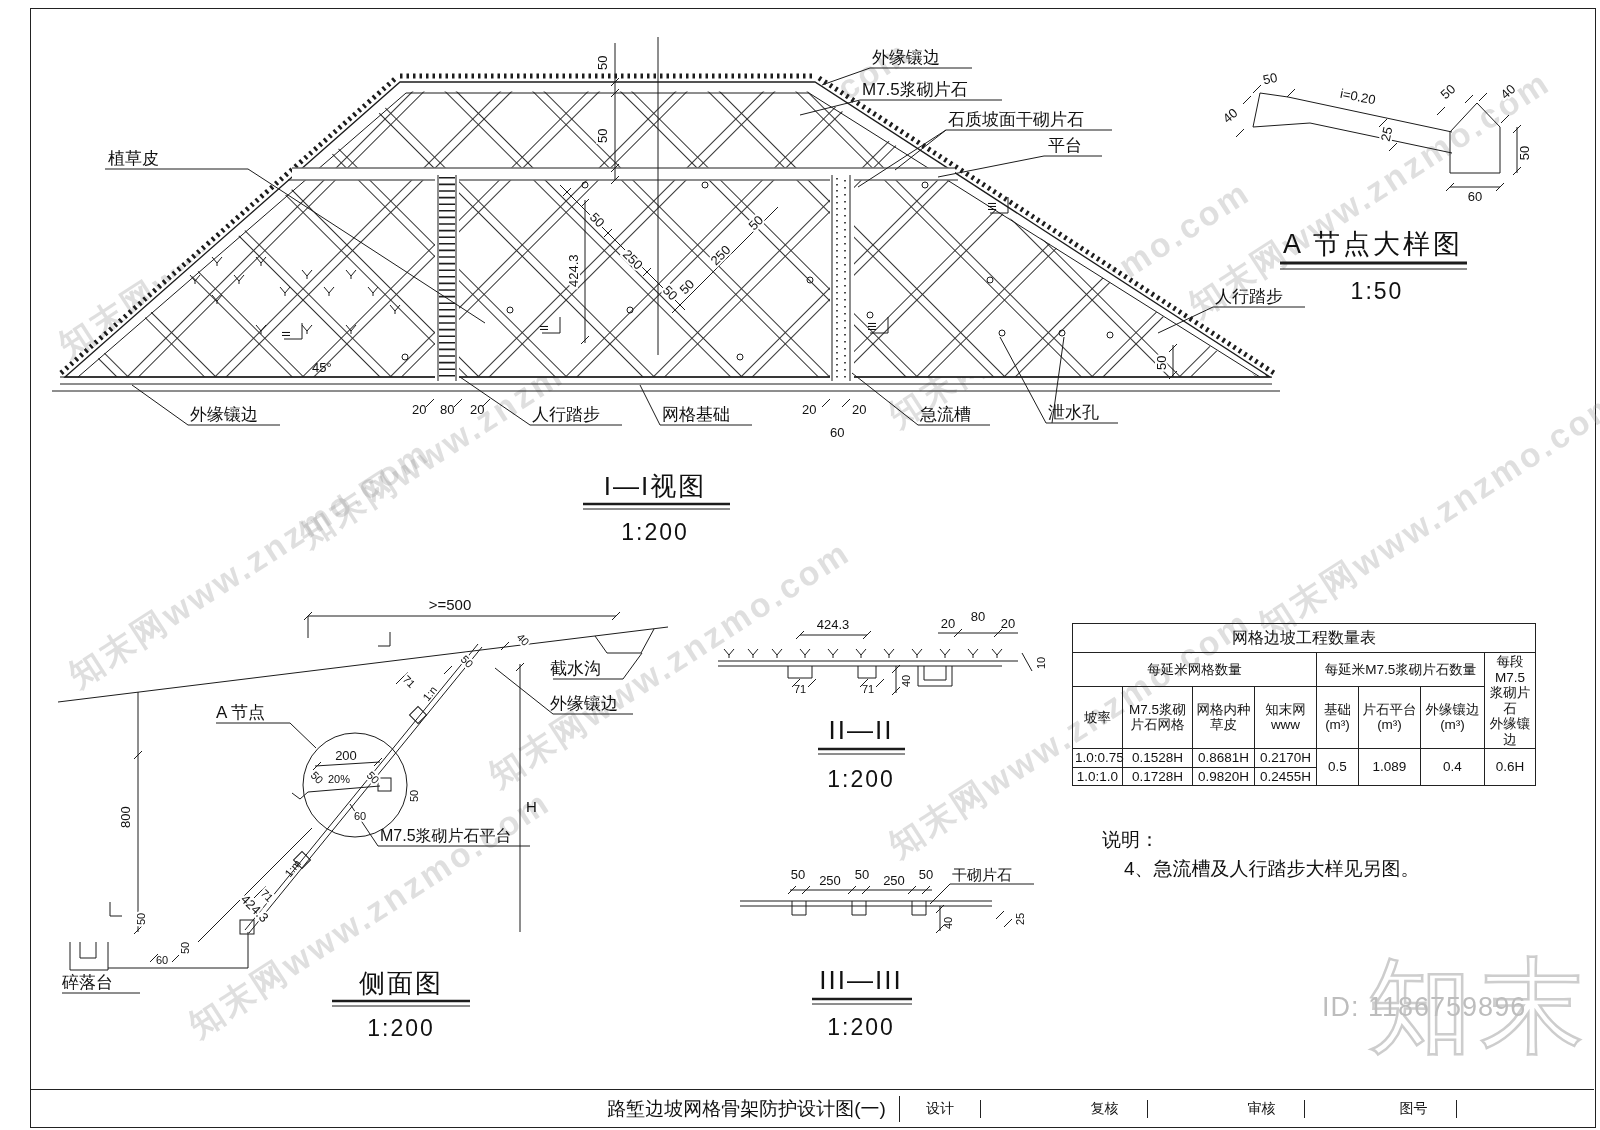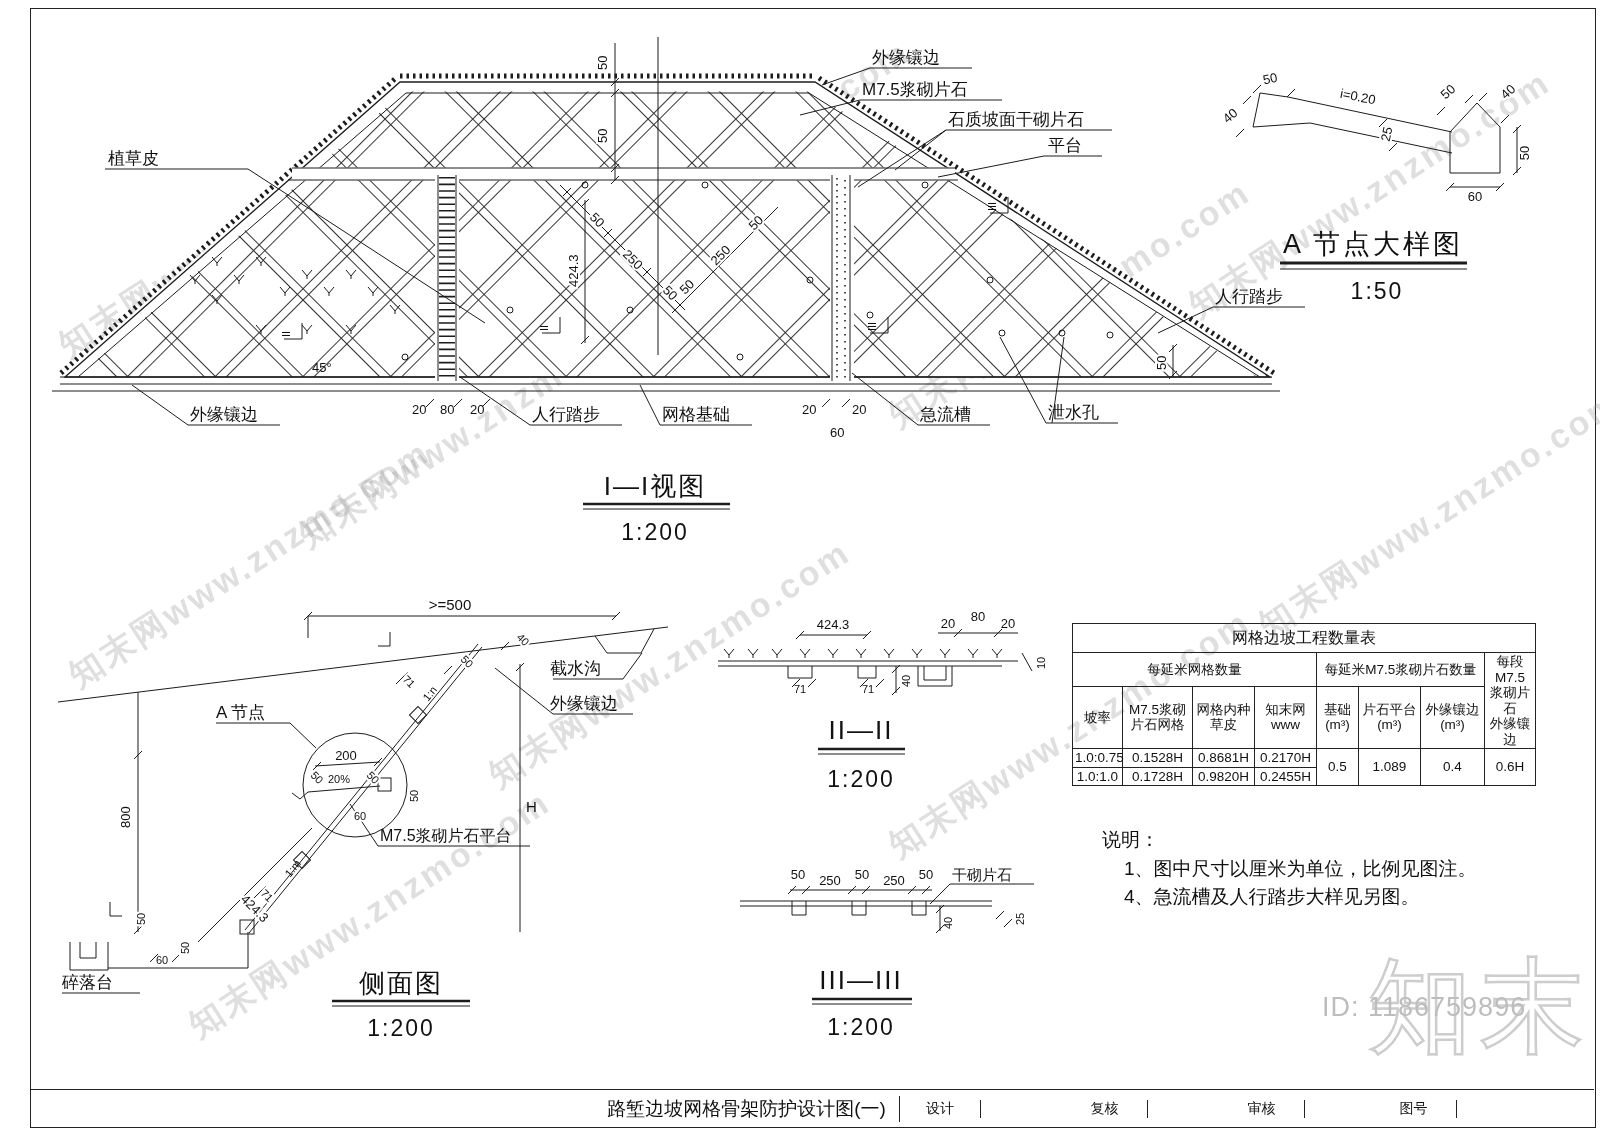--- a/index.html
+++ b/index.html
@@ -550,21 +550,20 @@
       <td>0.9820H</td>
       <td>0.2455H</td>
     </tr>
   </tbody>
     </table>
 </div>
 
 <div class="notes">
   <div>说明：</div>
   <div class="items">
-    <div class="note-item">1、图中尺寸以厘米为单位，比例见图注。</div>
     <div class="note-item">4、急流槽及人行踏步大样见另图。</div>
   </div>
 </div>
 
 <div class="titlebar">
   <div class="tb-cell" style="width:160px"></div>
   <div class="tb-cell" style="width:330px"></div>
   <div class="tb-cell" style="width:70px"></div>
   <div class="tb-cell" style="width:305px;font-size:19px">路堑边坡网格骨架防护设计图(一)</div>
   <div class="tb-cell" style="width:80px">设计</div>

